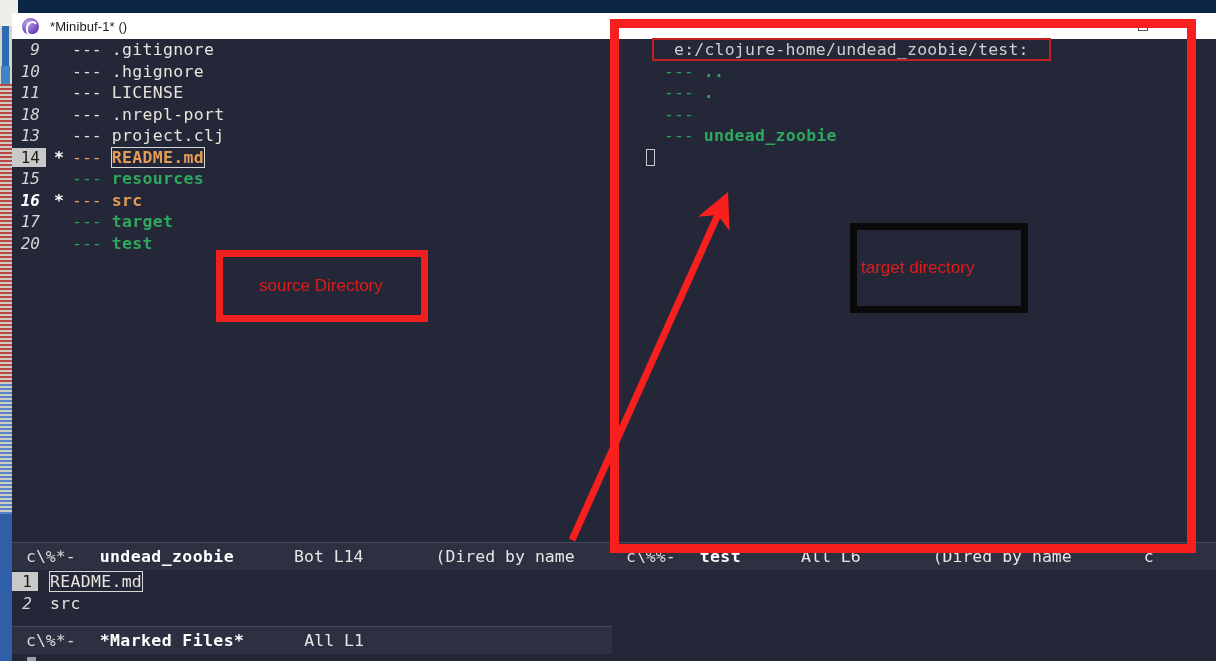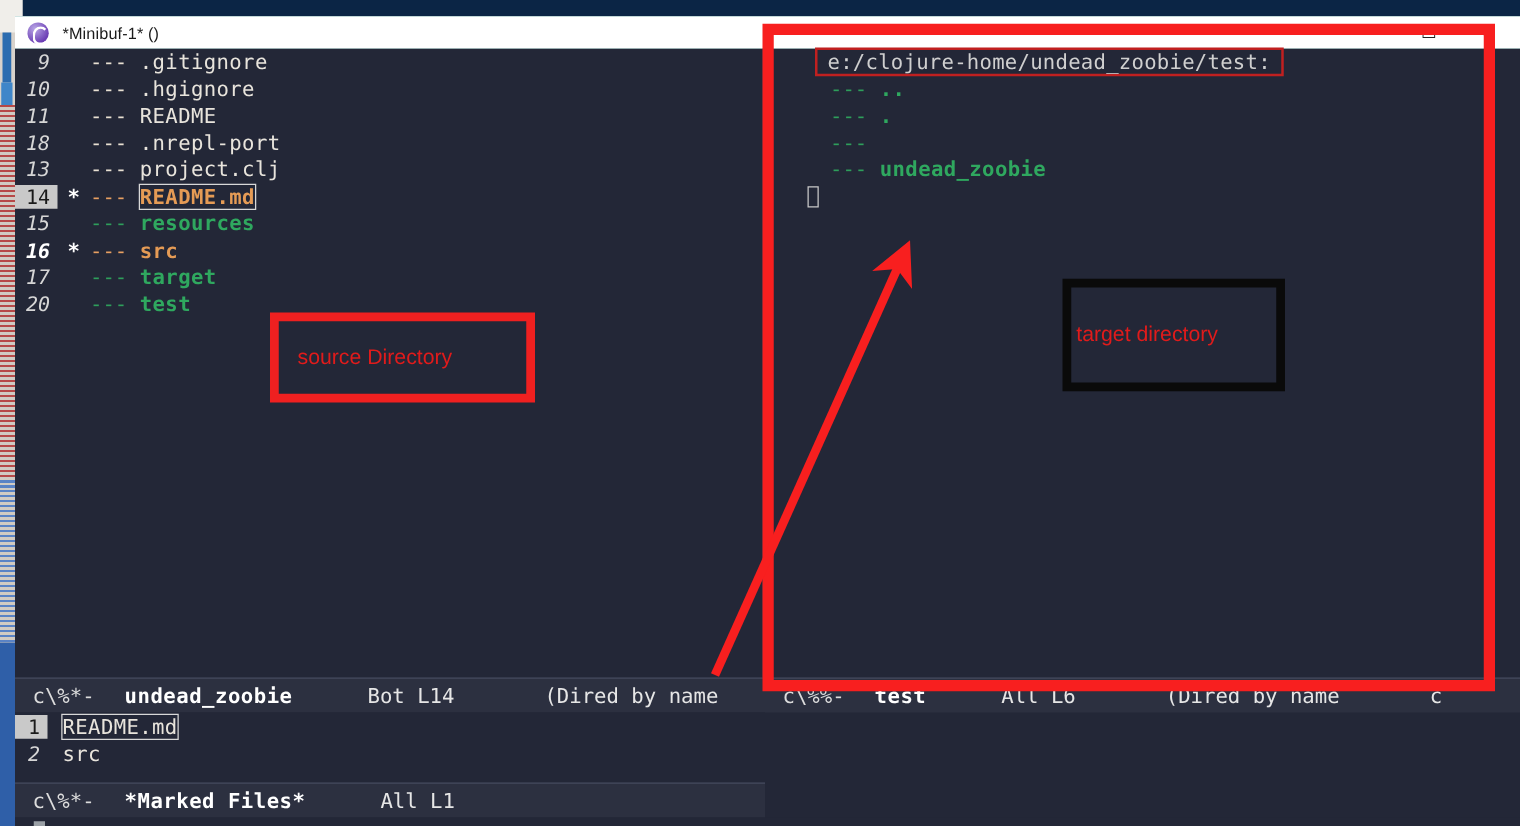--- a/index.html
+++ b/index.html
@@ -68,21 +68,21 @@
   .dashes.orange { color: #e8a062; }
   .fname { letter-spacing: .3px; }
   .f-white { color: #e8e4dc; }
   .f-green { color: #2fa85f; font-weight: bold; }
   .f-orange{ color: #e59b55; font-weight: bold; }
   .cursorbox { outline: 1px solid #d8d8d8; }
 
   .hdrline { padding-left: 40px; }
   .hdr-path {
     color: #cfcfcf; font-size: 16.5px; letter-spacing: .2px;
-    border: 2px solid #c02020; padding: 0 8px; display: inline-block;
+    border: 2px solid #c02020; padding: 0 20px; display: inline-block;
   }
 
   .hollow-cursor {
     display:inline-block; width: 9px; height: 17px; border: 1px solid #c9c9c9; vertical-align: middle;
   }
 
   
   .modeline {
     position: absolute; height: 28px; background: #2c3040;
     display: flex; align-items: center; font-size: 16.5px; color: #e6e6e6; white-space: pre;
@@ -106,21 +106,21 @@
                  display:flex; align-items:center; white-space: pre; }
   .echo-caret { display:inline-block; width: 9px; height: 18px; background: #9aa0a6; margin-left: 1px; }
 
   
   .ann { position: absolute; }
   .ann-box {
     display: flex; align-items: center;
     font-family: "Liberation Sans", sans-serif;
     color: #e01b1b; font-size: 17px; background: #232737;
   }
-  .ann-src { left: 216px; top: 250px; width: 212px; height: 72px; border: 7px solid #ef2020; padding-left: 15px; }
+  .ann-src { left: 216px; top: 250px; width: 212px; height: 72px; border: 7px solid #ef2020; padding-left: 36px; }
   .ann-tgt { left: 850px; top: 223px; width: 178px; height: 90px; border: 7px solid #0a0a0a; padding-left: 4px; }
 
   .big-rect {
     position: absolute; left: 610px; top: 19px; width: 586px; height: 534px;
     border: 9px solid #f81f1f; pointer-events: none;
   }
 
   svg.arrow-layer { position: absolute; left: 0; top: 0; width: 1216px; height: 661px; pointer-events: none; }
 </style>
 </head>
@@ -148,21 +148,21 @@
         <div class="tb-btn close">✕</div>
       </div>
     </div>
 
     <div class="buffers">
 
       <div class="pane pane-left">
         <div id="left-rows">
             <div class="line"><span class="lnum">9</span><span class="mark"></span><span class="dashes">---</span><span class="fname f-white">.gitignore</span></div>
             <div class="line"><span class="lnum">10</span><span class="mark"></span><span class="dashes">---</span><span class="fname f-white">.hgignore</span></div>
-            <div class="line"><span class="lnum">11</span><span class="mark"></span><span class="dashes">---</span><span class="fname f-white">README</span></div>
+            <div class="line"><span class="lnum">11</span><span class="mark"></span><span class="dashes">---</span><span class="fname f-white">LICENSE</span></div>
             <div class="line"><span class="lnum">18</span><span class="mark"></span><span class="dashes">---</span><span class="fname f-white">.nrepl-port</span></div>
             <div class="line"><span class="lnum">13</span><span class="mark"></span><span class="dashes">---</span><span class="fname f-white">project.clj</span></div>
             <div class="line"><span class="lnum cur">14</span><span class="mark">*</span><span class="dashes orange">---</span><span class="fname f-orange cursorbox">README.md</span></div>
             <div class="line"><span class="lnum">15</span><span class="mark"></span><span class="dashes green">---</span><span class="fname f-green">resources</span></div>
             <div class="line"><span class="lnum bold">16</span><span class="mark">*</span><span class="dashes orange">---</span><span class="fname f-orange">src</span></div>
             <div class="line"><span class="lnum">17</span><span class="mark"></span><span class="dashes green">---</span><span class="fname f-green">target</span></div>
             <div class="line"><span class="lnum">20</span><span class="mark"></span><span class="dashes green">---</span><span class="fname f-green">test</span></div>
           </div>
       </div>
 

